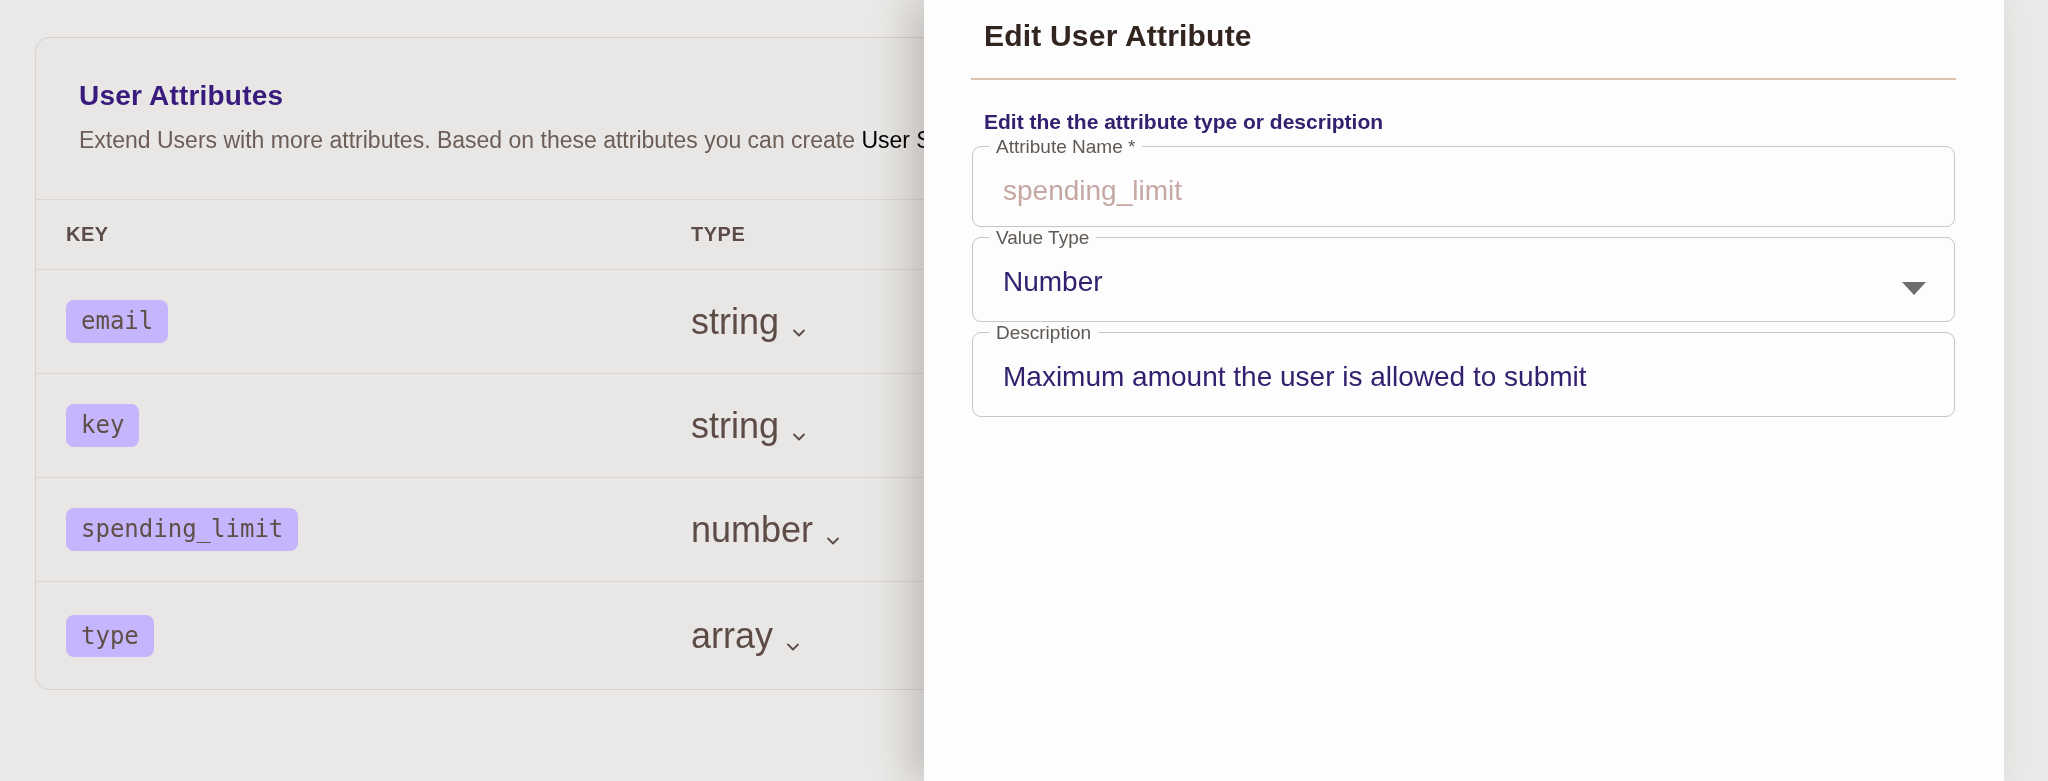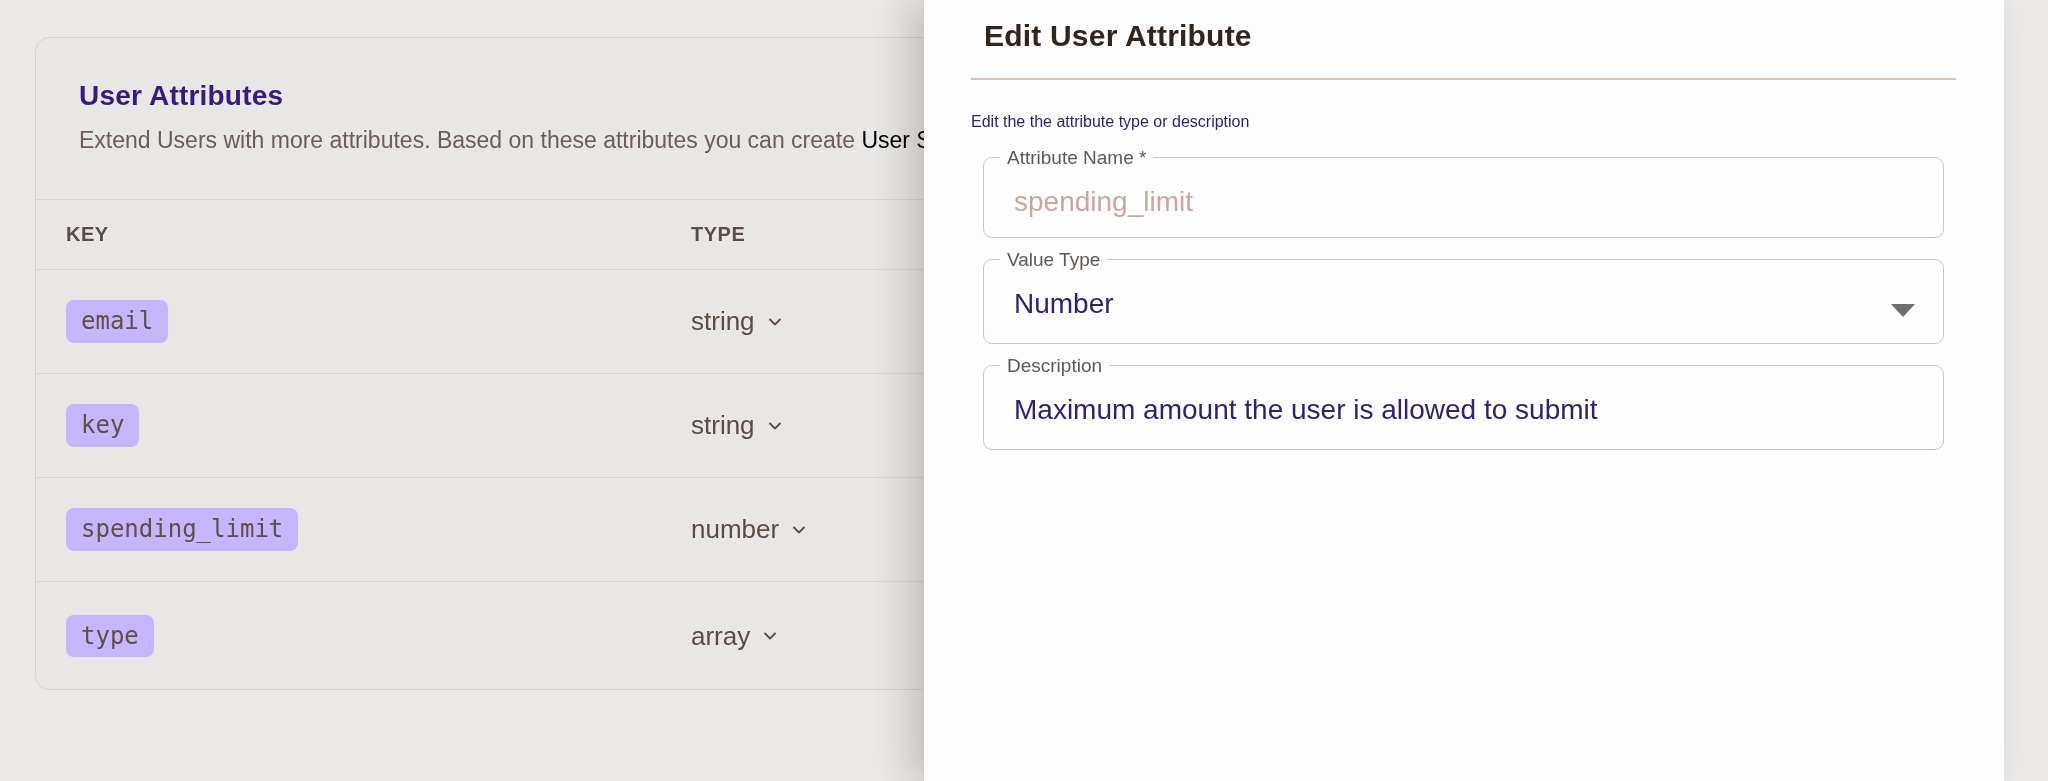--- a/index.html
+++ b/index.html
@@ -31,42 +31,42 @@
     border-bottom:1px solid #d9d6d4;
   }
   .t-row:last-child{border-bottom:none;height:108px;}
   .chip{
     display:inline-block;
     font-family:"DejaVu Sans Mono","Liberation Mono",monospace;
     font-size:24px;color:#5f4f48;background:#c4b5fd;
     border-radius:8px;padding:8px 15px;line-height:1.1;
   }
   .type-select{
-    display:inline-flex;align-items:center;gap:10px;
-    font-size:26px;color:#5d4b45;cursor:pointer;
+    display:inline-flex;align-items:flex-end;gap:10px;
+    font-size:36px;color:#5d4b45;cursor:pointer;
   }
   .type-select svg{display:block;color:#5d4b45;}
   
   .drawer{
     position:absolute;left:924px;top:0;width:1080px;height:781px;
     background:#fdfdfd;box-sizing:border-box;
     box-shadow:-16px 0 34px rgba(70,50,40,0.22);
   }
   .drawer-title{
     margin:16px 48px 0 60px;font-size:30px;font-weight:700;color:#32251f;
     line-height:40px;letter-spacing:.2px;
   }
   .drawer-divider{margin:22px 48px 0 47px;height:2px;background:#d9c3ad;}
   .drawer-subtitle{
-    margin:28px 48px 0 47px;font-size:16px;font-weight:400;color:#33206f;
+    margin:28px 48px 0 60px;font-size:21px;font-weight:700;color:#33206f;
     line-height:28px;
   }
   .drawer-body{margin:0 48px 0 47px;}
   fieldset.outlined{
-    position:relative;margin:12px;padding:0 0 15px 0;box-sizing:border-box;
+    position:relative;margin:1px;padding:0 0 15px 0;box-sizing:border-box;
     border:1px solid #c9c5c2;border-radius:9px;background:transparent;
     min-inline-size:0;
   }
   fieldset.outlined legend{
     margin-left:16px;padding:0 7px;font-size:19px;line-height:1;
     color:#5f5954;
   }
   .f-name{margin-top:24px;height:90px;}
   .f-name legend{color:#c0a29d;}
   .f-type{margin-top:23px;height:94px;}

